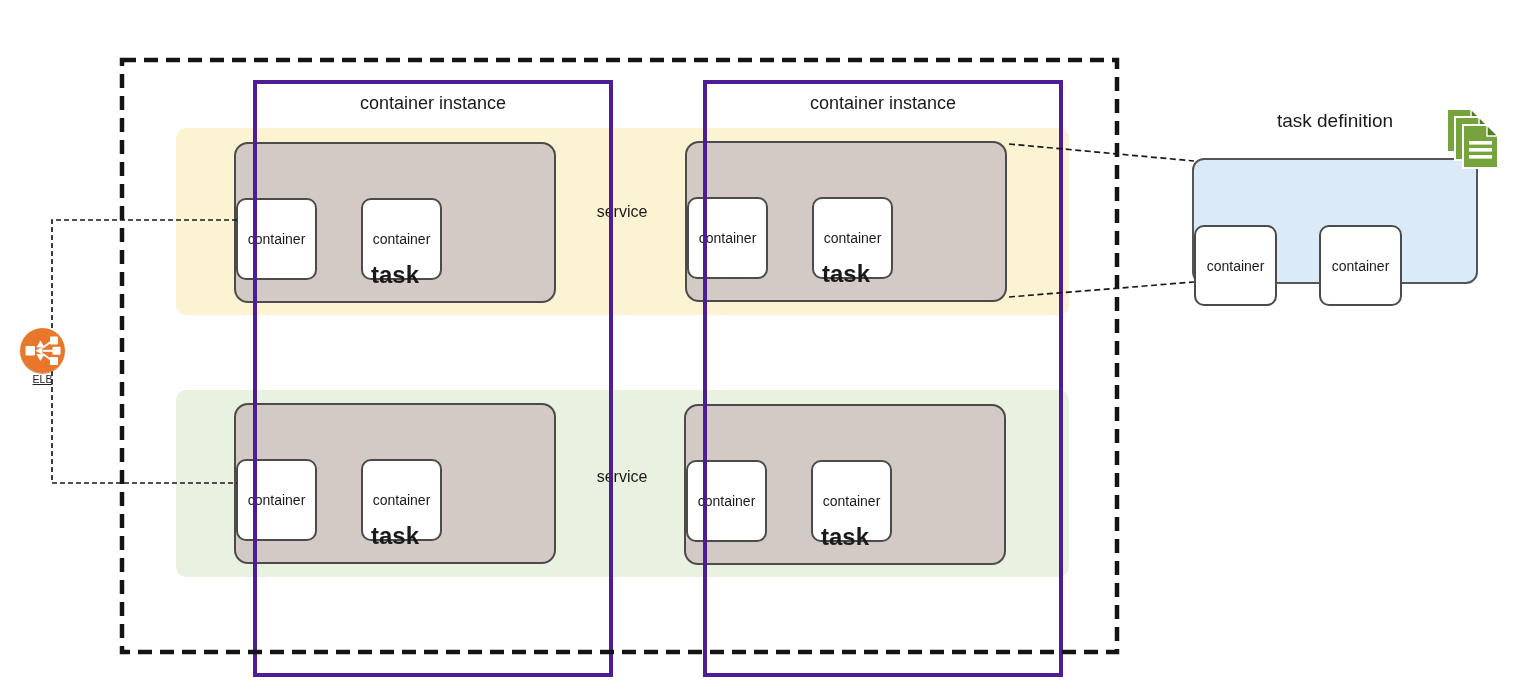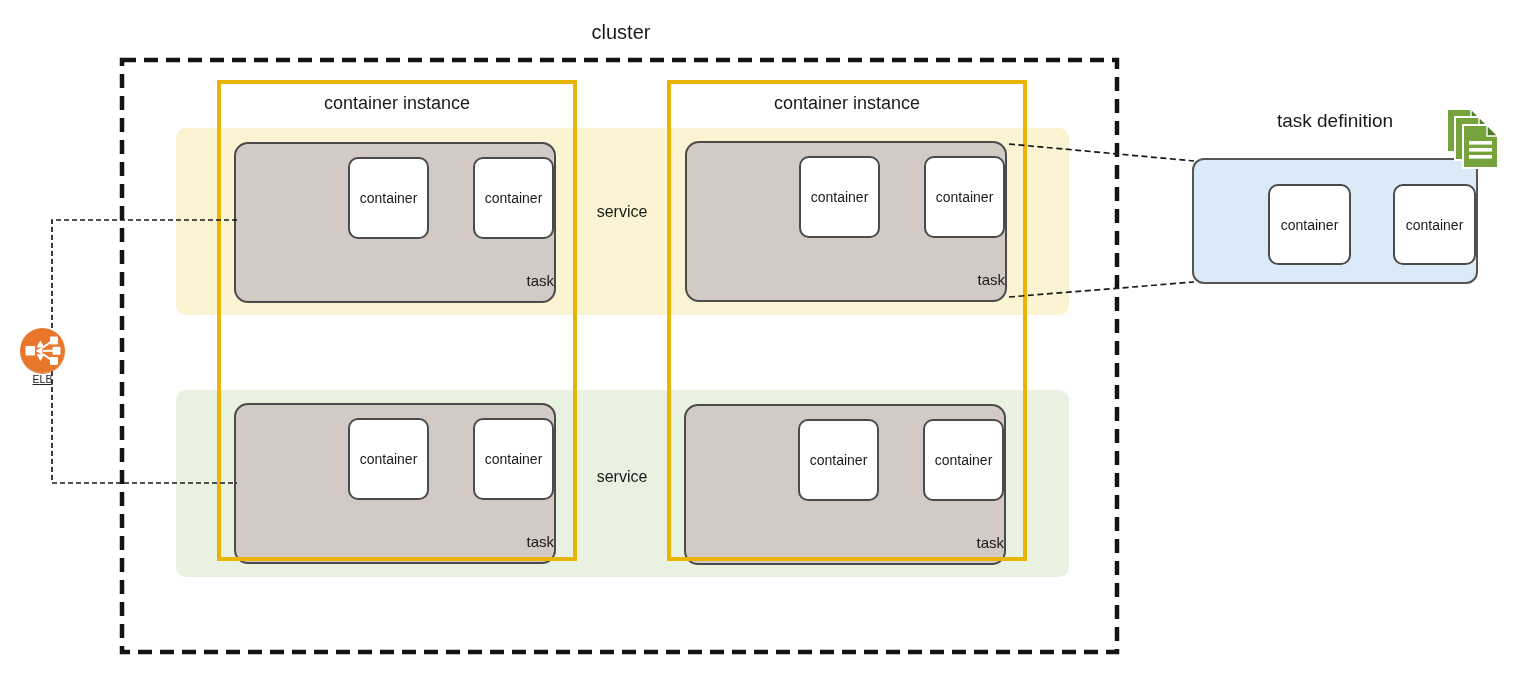--- a/index.html
+++ b/index.html
@@ -15,35 +15,35 @@
 
   
   .band{border-radius:10px;z-index:1;}
   .band-yellow{left:176px;top:128px;width:893px;height:187px;background:#FCF3D2;}
   .band-green{left:176px;top:390px;width:893px;height:187px;background:#E9F2E1;}
   .service-label{width:148px;font-size:16px;z-index:3;}
   .svc1{left:548px;top:203px;}
   .svc2{left:548px;top:468px;}
 
   
-  .instance{width:360px;height:481px;border:4px solid #eab308;box-sizing:border-box;z-index:3;background:transparent;}
+  .instance{width:360px;height:597px;border:4px solid #4c1d95;box-sizing:border-box;z-index:3;background:transparent;margin-left:36px;}
   .inst1{left:217px;top:80px;}
   .inst2{left:667px;top:80px;}
   .instance-label{margin-top:9px;font-size:18px;text-align:center;}
 
   
   .task{width:322px;height:161px;background:#D3C9C5;border:2px solid #4b4b4b;border-radius:14px;box-sizing:border-box;z-index:2;}
   .tA{left:234px;top:142px;}
   .tB{left:685px;top:141px;}
   .tC{left:234px;top:403px;}
   .tD{left:684px;top:404px;}
-  .containers{display:flex;justify-content:flex-end;gap:44px;padding-top:13px;}
+  .containers{display:flex;justify-content:flex-start;gap:44px;padding-top:13px;margin-top:41px;}
   .container-box{width:81px;height:82px;background:#ffffff;border:2px solid #4b4b4b;border-radius:10px;
     box-sizing:border-box;display:flex;align-items:center;justify-content:center;font-size:14px;}
-  .task-label{position:absolute;bottom:12px;left:0;width:100%;text-align:right;font-size:15px;}
+  .task-label{position:absolute;bottom:12px;left:0;width:100%;text-align:center;font-size:24px;font-weight:bold;}
 
   
   .taskdef-label{left:1235px;top:110px;width:200px;font-size:19px;z-index:6;}
   .taskdef-box{left:1192px;top:158px;width:286px;height:126px;background:#DBEAF8;border:2px solid #555555;
     border-radius:12px;box-sizing:border-box;z-index:2;}
   .taskdef-box .containers{gap:42px;padding-top:24px;}
   .taskdef-box .container-box{width:83px;height:81px;}
 
   
   .docs-icon{left:1446px;top:108px;z-index:7;}
@@ -51,21 +51,20 @@
   .elb-label{left:15px;top:373px;width:55px;font-size:10.5px;color:#222;z-index:6;text-decoration:underline;}
 
   
   .overlay{left:0;top:0;z-index:4;pointer-events:none;}
 </style>
 </head>
 <body>
 
 <div class="canvas">
 
-  <div class="abs lbl cluster-label">cluster</div>
 
   <div class="abs band band-yellow"></div>
   <div class="abs band band-green"></div>
 
   <div class="abs lbl service-label svc1">service</div>
   <div class="abs lbl service-label svc2">service</div>
 
   <div class="abs instance inst1">
     <div class="instance-label">container instance</div>
   </div>

